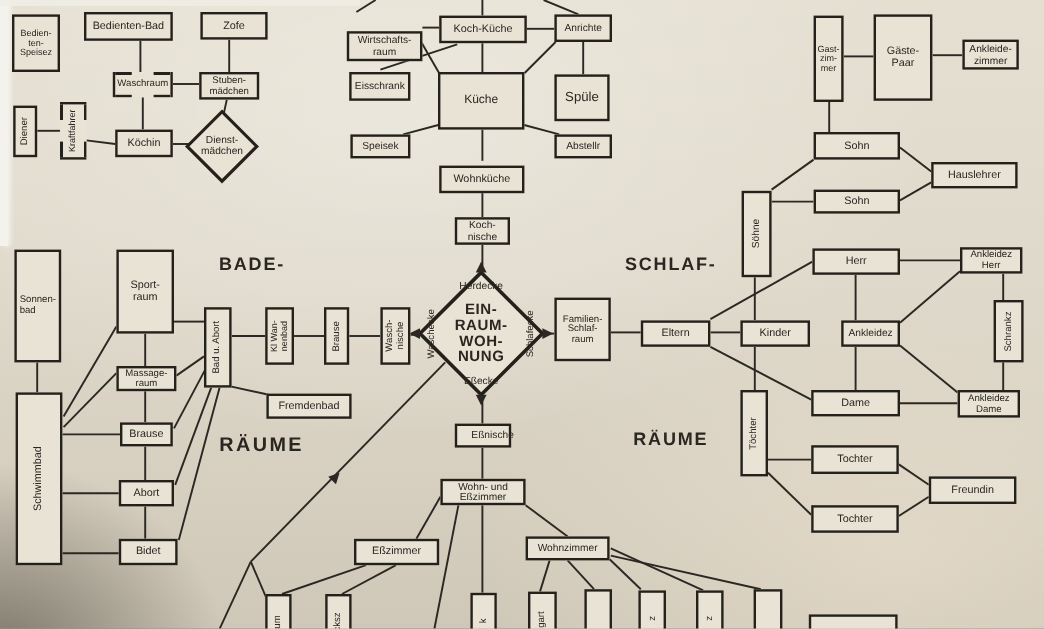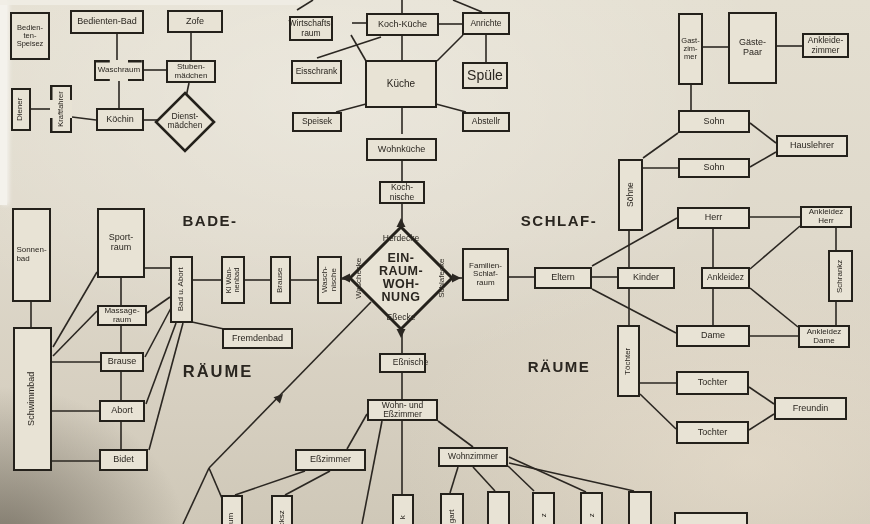--- a/index.html
+++ b/index.html
@@ -185,21 +185,21 @@
       <div class="node v bracket-v" style="left: 50px; top: 85px; width: 22px; height: 48px; font-size: 7.5px;">
         <div class="txt">
           <div>Kraftfahrer</div>
         </div>
       </div>
       <div class="node" style="left: 96px; top: 108px; width: 48px; height: 23px; font-size: 9px;">
         <div class="txt">
           <div>Köchin</div>
         </div>
       </div>
-      <div class="node" style="left: 289px; top: 16px; width: 44px; height: 25px; font-size: 8.5px;">
+      <div class="node" style="left: 289px; top: 26px; width: 63px; height: 25px; font-size: 8.5px;">
         <div class="txt">
           <div>Wirtschafts-</div>
           <div>raum</div>
         </div>
       </div>
       <div class="node" style="left: 366px; top: 13px; width: 73px; height: 23px; font-size: 9px;">
         <div class="txt">
           <div>Koch-Küche</div>
         </div>
       </div>
@@ -211,21 +211,21 @@
       <div class="node" style="left: 291px; top: 60px; width: 51px; height: 24px; font-size: 8.5px;">
         <div class="txt">
           <div>Eisschrank</div>
         </div>
       </div>
       <div class="node" style="left: 365px; top: 60px; width: 72px; height: 48px; font-size: 10px;">
         <div class="txt">
           <div>Küche</div>
         </div>
       </div>
-      <div class="node" style="left: 462px; top: 62px; width: 46px; height: 27px; font-size: 14px; text-align: right;">
+      <div class="node" style="left: 462px; top: 62px; width: 46px; height: 39px; font-size: 11px; text-align: right;">
         <div class="txt">
           <div>Spüle</div>
         </div>
       </div>
       <div class="node" style="left: 292px; top: 112px; width: 50px; height: 20px; font-size: 8.5px;">
         <div class="txt">
           <div>Speisek</div>
         </div>
       </div>
       <div class="node" style="left: 462px; top: 112px; width: 48px; height: 20px; font-size: 8.5px;">

